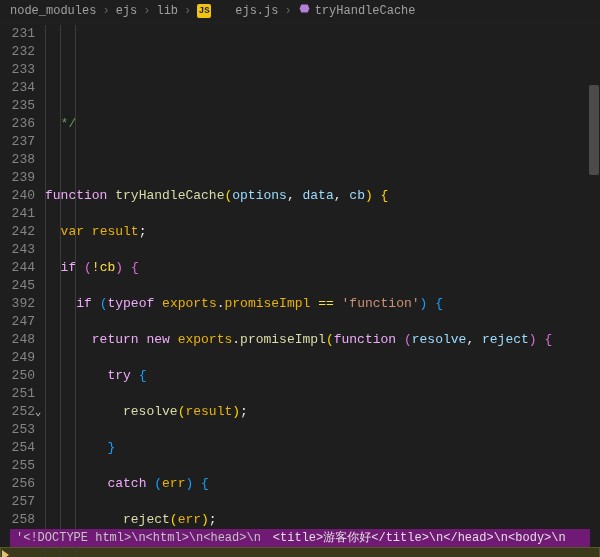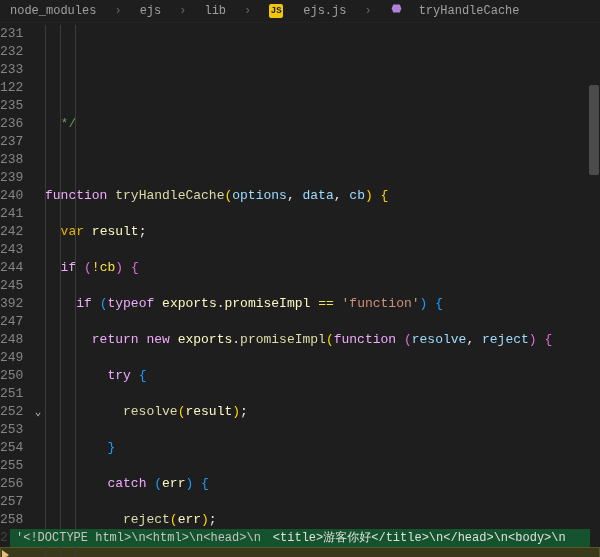--- a/index.html
+++ b/index.html
@@ -1,41 +1,41 @@
 <!DOCTYPE html>
 <html><head>
 <meta charset="utf-8">
 <style>
   html,body{margin:0;padding:0;background:#1e1e1e;color:#d4d4d4;font-family:Menlo,Consolas,"Courier New",monospace;font-size:13px;line-height:18px;width:600px;height:557px;overflow:hidden}
-  .breadcrumbs{display:flex;align-items:center;height:22px;padding:0 10px;background:#1e1e1e;color:#a0a0a0;font-size:12px;border-bottom:1px solid #222;gap:16px}
+  .breadcrumbs{display:flex;align-items:center;height:22px;padding:0 10px;background:#1e1e1e;color:#a0a0a0;font-size:12px;border-bottom:1px solid #222;gap:4px}
   .breadcrumbs .sep{color:#666;margin:0 2px}
-  .js-badge{background:#f1c40f;color:#222;font-weight:700;font-size:9px;width:14px;height:14px;display:inline-flex;align-items:center;justify-content:center;border-radius:2px;margin-right:4px}
+  .js-badge{background:#f1c40f;color:#222;font-weight:700;font-size:9px;width:14px;height:14px;display:inline-flex;align-items:center;justify-content:center;border-radius:2px;margin-right:20px}
   .fn-icon svg{width:13px;height:13px}
   .editor{position:relative;display:flex;height:535px}
-  .gutter{width:45px;color:#858585;user-select:none;padding-top:2px}
+  .gutter{width:45px;text-align:right;color:#858585;user-select:none;padding-top:2px}
   .gutter div{height:18px;padding-right:10px}
   .code{flex:1;padding-top:2px;white-space:pre;position:relative}
   .code .row{height:18px}
   .guides{position:absolute;top:2px;left:0;height:100%;pointer-events:none}
   .guide{position:absolute;top:0;bottom:0;width:1px;background:#3b3b3b}
   
   .c-comment{color:#6a9955}
   .c-kw{color:#f0abfc}          
   .c-decl{color:#eab308}        
   .c-fn{color:#dcdcaa}
-  .c-ident{color:#fef9c3}
+  .c-ident{color:#eab308}
   .c-param{color:#9cdcfe}
   .c-op{color:#fde047}
   .c-punc{color:#e8e8e8}
   .c-str{color:#ce9178}
   .c-brace1{color:#ffd700}
   .c-brace2{color:#da70d6}
   .c-brace3{color:#179fff}
   .hl-row{position:absolute;left:0;right:0;height:18px;background:#3a3a1a;border:1px solid #585827;box-sizing:border-box;z-index:0}
-  .inline-hover{position:absolute;height:18px;left:10px;right:10px;background:#14532d;color:#c5c5c5;display:flex;align-items:center;font-size:12px;padding:0 6px;box-sizing:border-box;z-index:5;overflow:hidden;white-space:nowrap}
+  .inline-hover{position:absolute;height:18px;left:10px;right:10px;background:#701a75;color:#c5c5c5;display:flex;align-items:center;font-size:12px;padding:0 6px;box-sizing:border-box;z-index:5;overflow:hidden;white-space:nowrap}
   .inline-hover .title{color:#e0e0e0;margin:0 12px}
   .bp{position:absolute;width:0;height:0;border-top:5px solid transparent;border-bottom:5px solid transparent;border-left:7px solid #e5c07b;z-index:3}
   .scrollbar{position:absolute;right:0;top:22px;bottom:0;width:12px}
   .thumb{position:absolute;right:1px;width:10px;background:#4b4b4b;border-radius:2px}
   .fold{position:absolute;color:#c5c5c5;font-size:11px;left:33px;width:10px;text-align:center}
 </style>
 </head>
 <body>
 
 <div class="breadcrumbs">
@@ -65,21 +65,21 @@
     <span class="title">&lt;title&gt;游客你好&lt;/title&gt;\n&lt;/head&gt;\n&lt;body&gt;\n</span>
 
   </div>
 
   <div class="bp" style="top:527px;left:2px"></div>
 
   <div class="gutter">
     <div>231</div>
     <div>232</div>
     <div>233</div>
-    <div>122</div>
+    <div>234</div>
     <div>235</div>
     <div>236</div>
     <div>237</div>
     <div>238</div>
     <div>239</div>
     <div>240</div>
     <div>241</div>
     <div>242</div>
     <div>243</div>
     <div>244</div>

